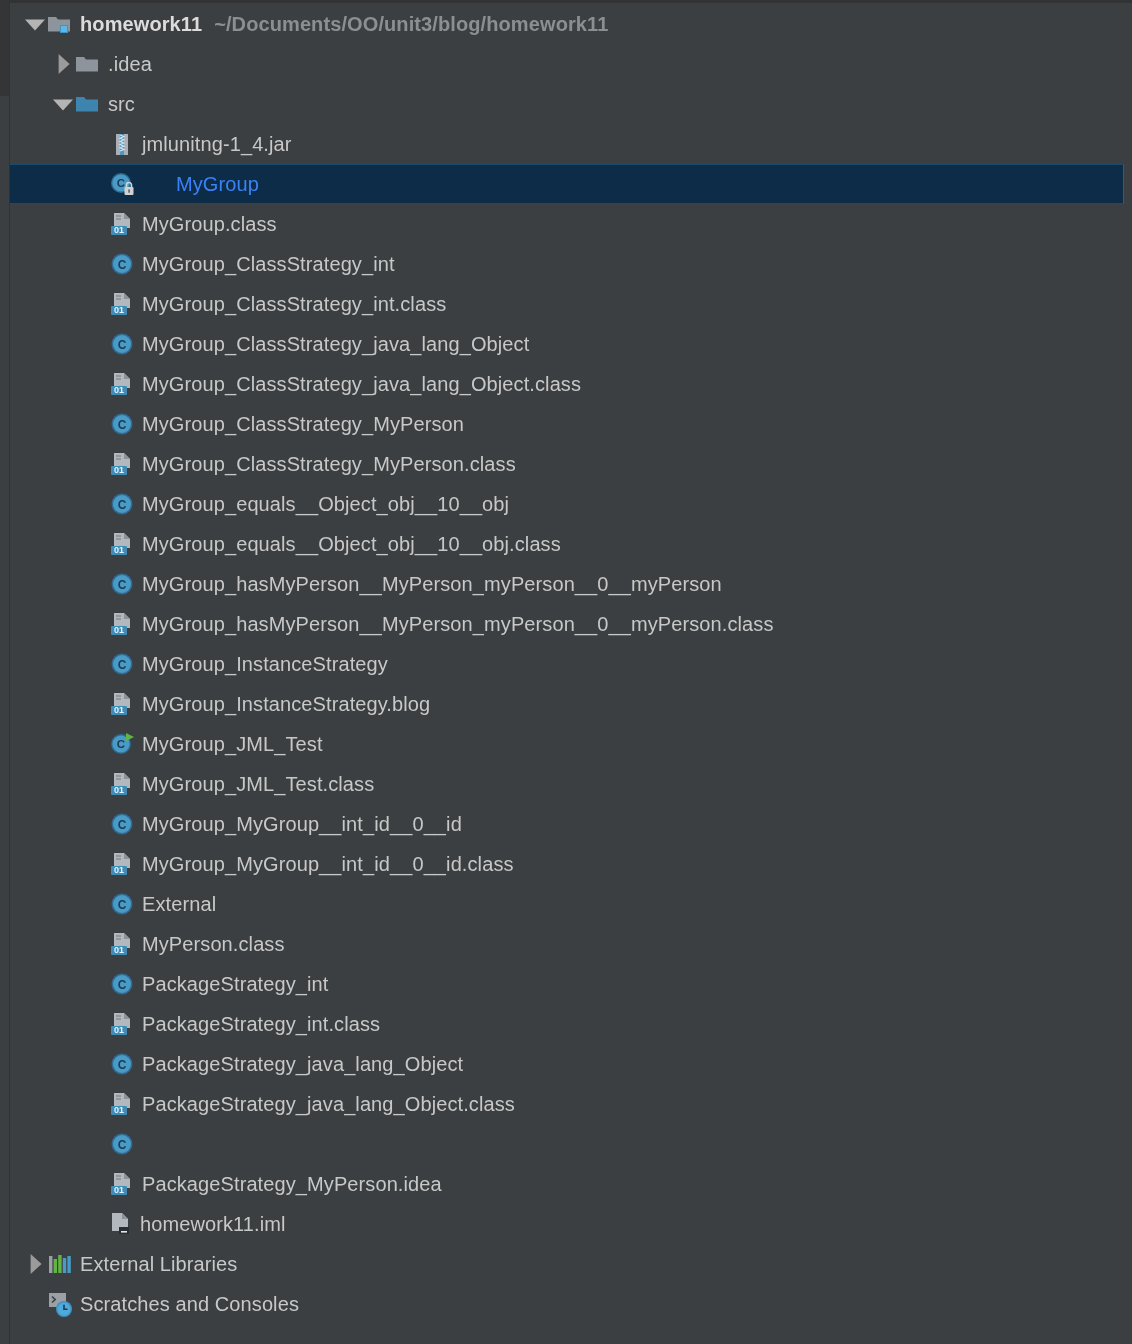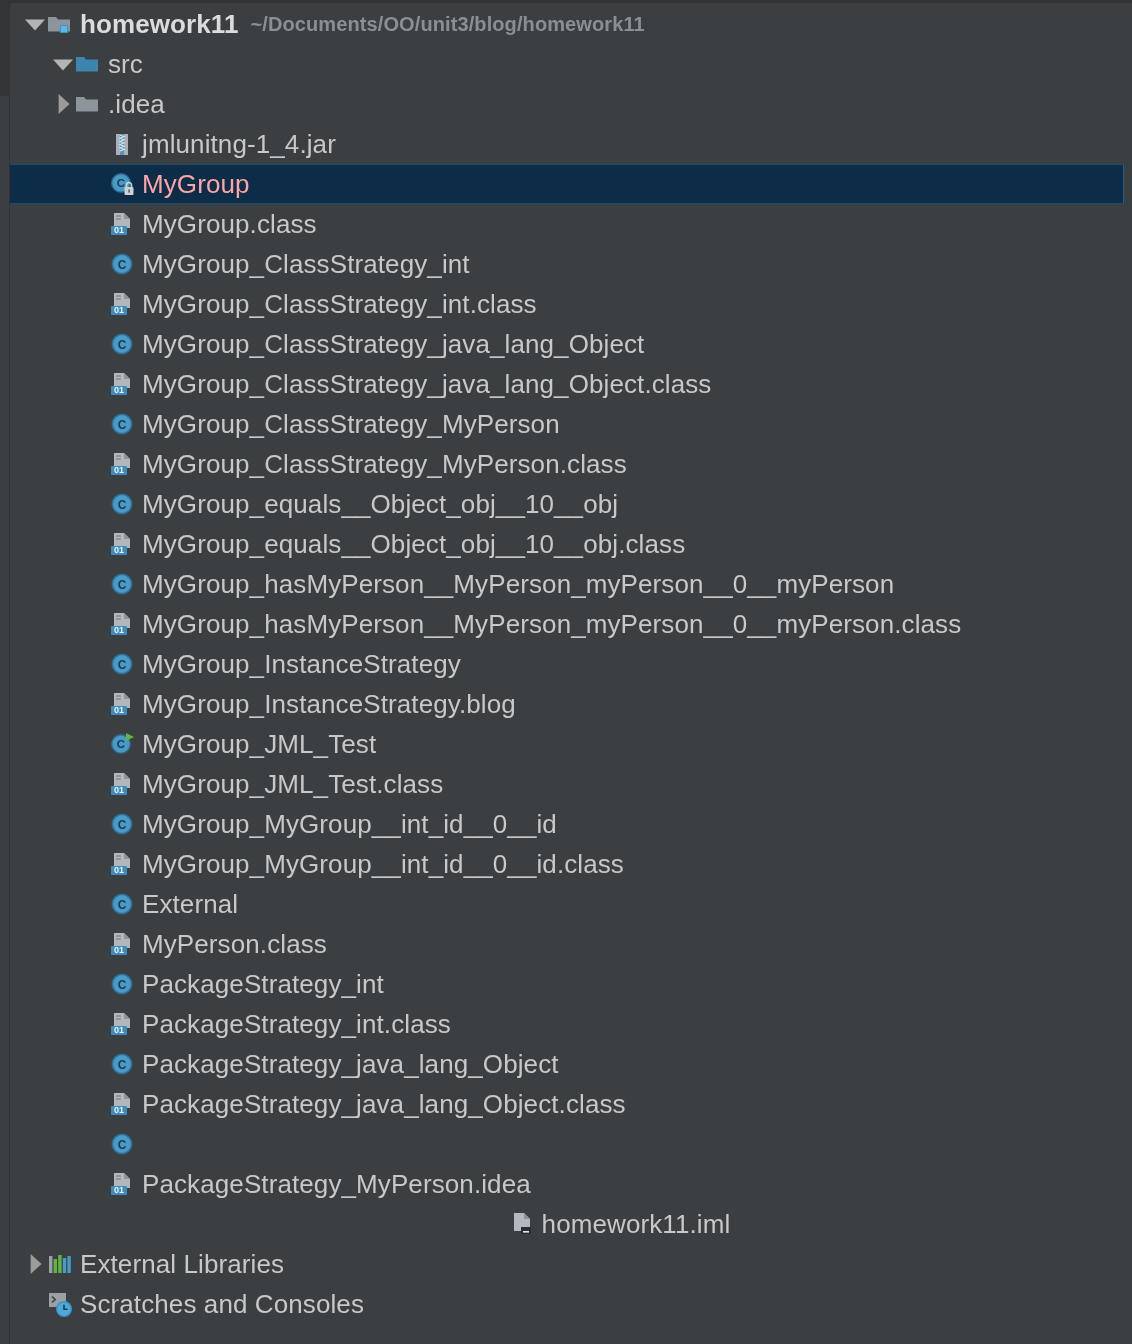--- a/index.html
+++ b/index.html
@@ -101,39 +101,39 @@
     flex: 0 0 auto;
     width: 28px;
     height: 28px;
     margin-right: 6px;
     position: relative;
     display: inline-block;
   }
   .icon svg { display:block; width:28px; height:28px; }
 
   .label {
-    font-size: 26px;
+    font-size: 20px;
     line-height: 28px;
     color: #c8c8c8;
     letter-spacing: 0.1px;
   }
   .label.bold { font-weight: bold; color: #dcdcdc; }
   .label.sub {
     font-size: 20px;
     color: #8c8f91;
     margin-left: 12px;
     font-weight: bold;
   }
-  .row.selected .label { color: #fca5a5; }
+  .row.selected .label { color: #3b82f6; margin-left: 34px; }
 
   
   .ind0 { padding-left: 14px; }
   .ind1 { padding-left: 42px; }
   .ind2 { padding-left: 98px; }
-  .ind1b { padding-left: 74px; justify-content: center; }
+  .ind1b { padding-left: 74px; }
 </style>
 </head>
 <body>
 
 <div id="root">
 
   <div id="left-gutter">
     <div id="left-gutter-thumb"></div>
   </div>
   <div id="top-edge"></div>
@@ -148,39 +148,39 @@
             <path d="M2 7 h8 l2 2.5 h12 v12 H2 Z" fill="#8d949b"></path>
             <rect x="14" y="15" width="8" height="8" fill="#3d95c6"></rect>
             <rect x="15" y="16" width="6" height="6" fill="#5bb8e8"></rect>
           </svg>
         </span>
         <span class="label bold">homework11</span>
         <span class="label sub">~/Documents/OO/unit3/blog/homework11</span>
       </div>
       <div class="row ind1">
         <span class="twisty">
-          <span class="tri-down"></span>
-        </span>
-        <span class="icon">
-          <svg viewBox="0 0 28 28" xmlns="http://www.w3.org/2000/svg">
-            <path d="M2 7 h8 l2 2.5 h12 v12 H2 Z" fill="#3d85ae"></path>
-          </svg>
-        </span>
-        <span class="label">src</span>
+          <span class="tri-right"></span>
+        </span>
+        <span class="icon">
+          <svg viewBox="0 0 28 28" xmlns="http://www.w3.org/2000/svg">
+            <path d="M2 7 h8 l2 2.5 h12 v12 H2 Z" fill="#8d949b"></path>
+          </svg>
+        </span>
+        <span class="label">.idea</span>
       </div>
       <div class="row ind1">
         <span class="twisty">
-          <span class="tri-right"></span>
-        </span>
-        <span class="icon">
-          <svg viewBox="0 0 28 28" xmlns="http://www.w3.org/2000/svg">
-            <path d="M2 7 h8 l2 2.5 h12 v12 H2 Z" fill="#8d949b"></path>
-          </svg>
-        </span>
-        <span class="label">.idea</span>
+          <span class="tri-down"></span>
+        </span>
+        <span class="icon">
+          <svg viewBox="0 0 28 28" xmlns="http://www.w3.org/2000/svg">
+            <path d="M2 7 h8 l2 2.5 h12 v12 H2 Z" fill="#3d85ae"></path>
+          </svg>
+        </span>
+        <span class="label">src</span>
       </div>
       <div class="row ind2">
         <span class="icon">
           <svg viewBox="0 0 28 28" xmlns="http://www.w3.org/2000/svg">
             <rect x="8" y="4" width="12" height="21" fill="#a9b0b6"></rect>
             <rect x="12" y="4" width="4" height="21" fill="#4f98c4"></rect>
             <path d="M12 5 l4 1.6 l-4 1.6 l4 1.6 l-4 1.6 l4 1.6 l-4 1.6 l4 1.6 l-4 1.6 l4 1.6 l-4 1.6" stroke="#d7e4ec" stroke-width="1.1" fill="none"></path>
           </svg>
         </span>
         <span class="label">jmlunitng-1_4.jar</span>

